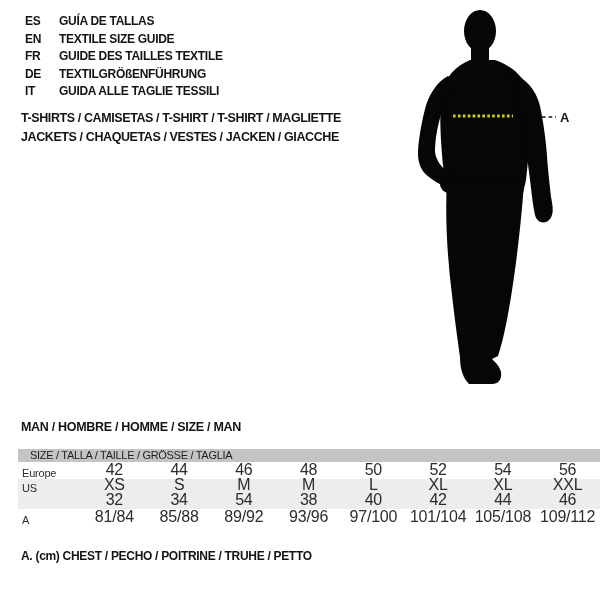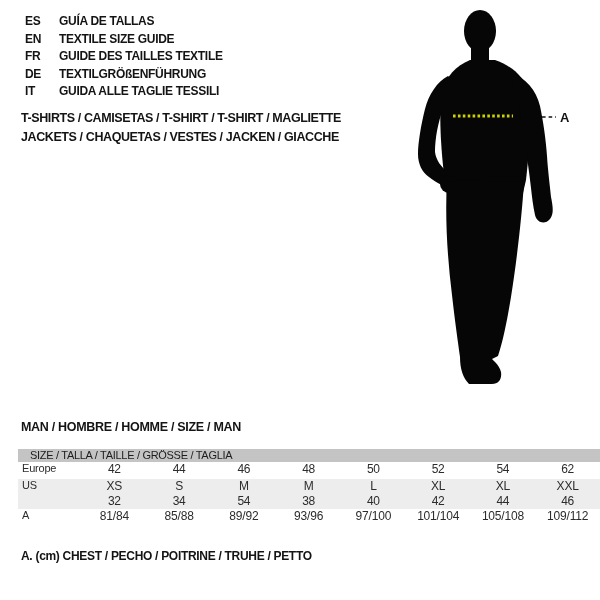--- a/index.html
+++ b/index.html
@@ -45,32 +45,32 @@
     font-size: 12.5px; font-weight: 700; letter-spacing: -0.3px; color: #141414;
   }
 
   
   .size-table { position: absolute; left: 18px; top: 449px; width: 582px; }
   .thead {
     height: 13px; background: var(--table-header-bg, #c4c4c4);
     font-size: 11px; line-height: 13px; letter-spacing: -0.3px;
     color: #1d1d1d; padding-left: 12px; white-space: nowrap;
   }
-  .trow { display: flex; align-items: flex-start; }
+  .trow { display: flex; align-items: flex-end; }
   .trow.r0 { height: 17px; }
   .trow.r1 { height: 15px; background: var(--table-stripe-bg, #ededed); }
   .trow.r2 { height: 15px; background: var(--table-stripe-bg, #ededed); }
   .trow.r3 { height: 17px; }
   .tlabel {
     width: 64px; padding-left: 4px;
     font-size: 11px; letter-spacing: -0.2px; color: #2c2c2c;
   }
   .tcell {
     flex: 1; text-align: center;
-    font-size: 12px; letter-spacing: -0.2px; color: #2c2c2c;
+    font-size: 16px; letter-spacing: -0.2px; color: #2c2c2c;
   }
 
   
   .footnote {
     position: absolute; left: 21px; top: 549px;
     font-size: 12px; font-weight: 700; letter-spacing: -0.3px; color: #141414;
   }
 </style>
 </head>
 <body>
@@ -127,21 +127,21 @@
 
   <div class="trow r0">
     <div class="tlabel">Europe</div>
     <div class="tcell">42</div>
     <div class="tcell">44</div>
     <div class="tcell">46</div>
     <div class="tcell">48</div>
     <div class="tcell">50</div>
     <div class="tcell">52</div>
     <div class="tcell">54</div>
-    <div class="tcell">62</div>
+    <div class="tcell">56</div>
   </div>
 
   <div class="trow r1">
     <div class="tlabel">US</div>
     <div class="tcell">XS</div>
     <div class="tcell">S</div>
     <div class="tcell">M</div>
     <div class="tcell">M</div>
     <div class="tcell">L</div>
     <div class="tcell">XL</div>

